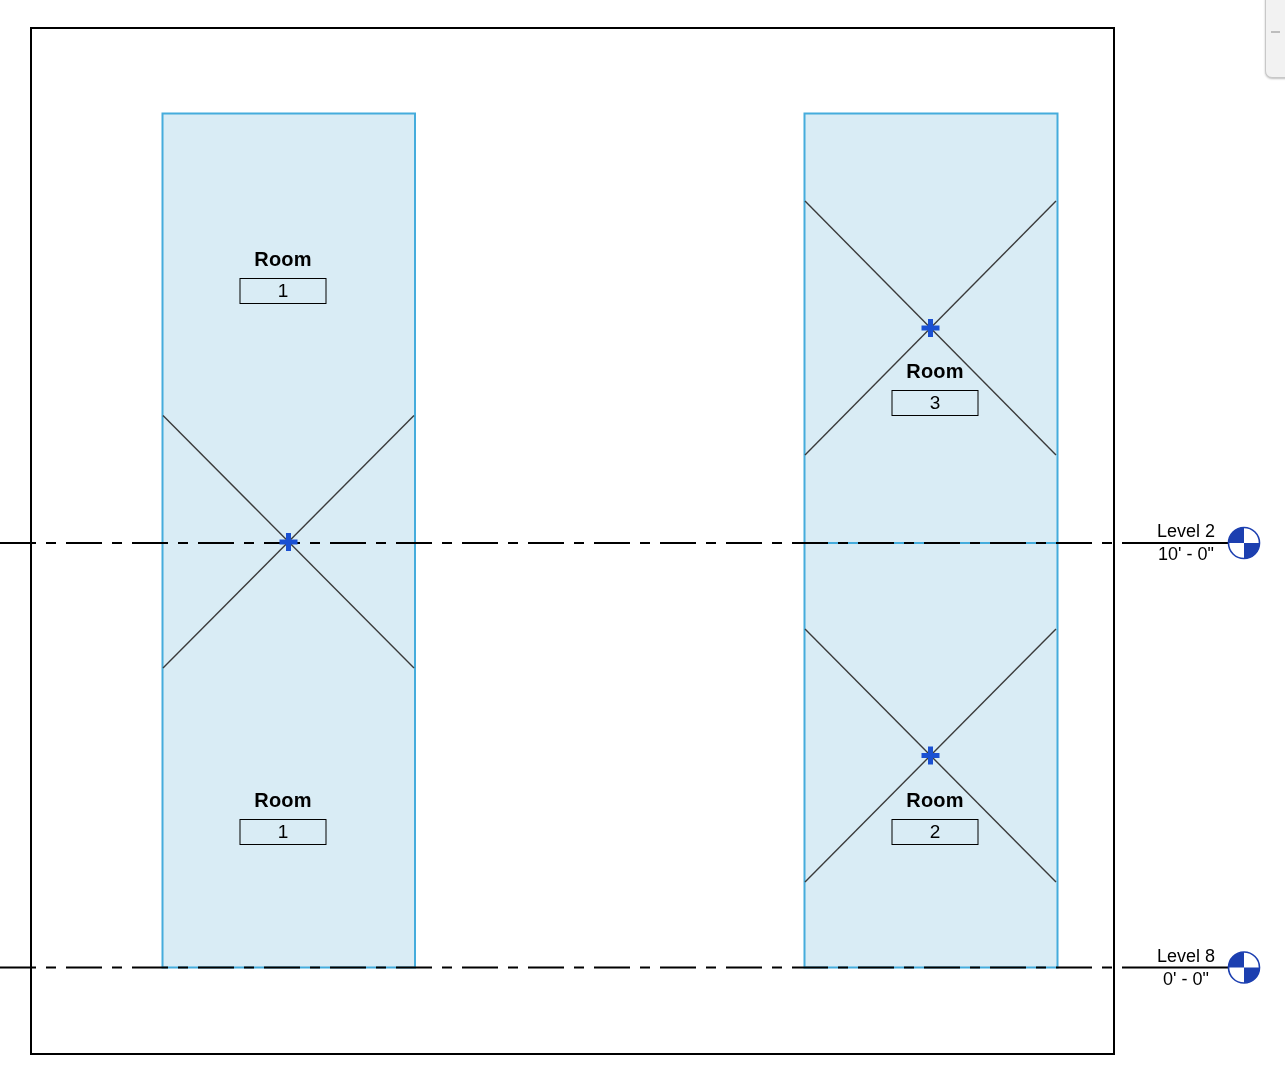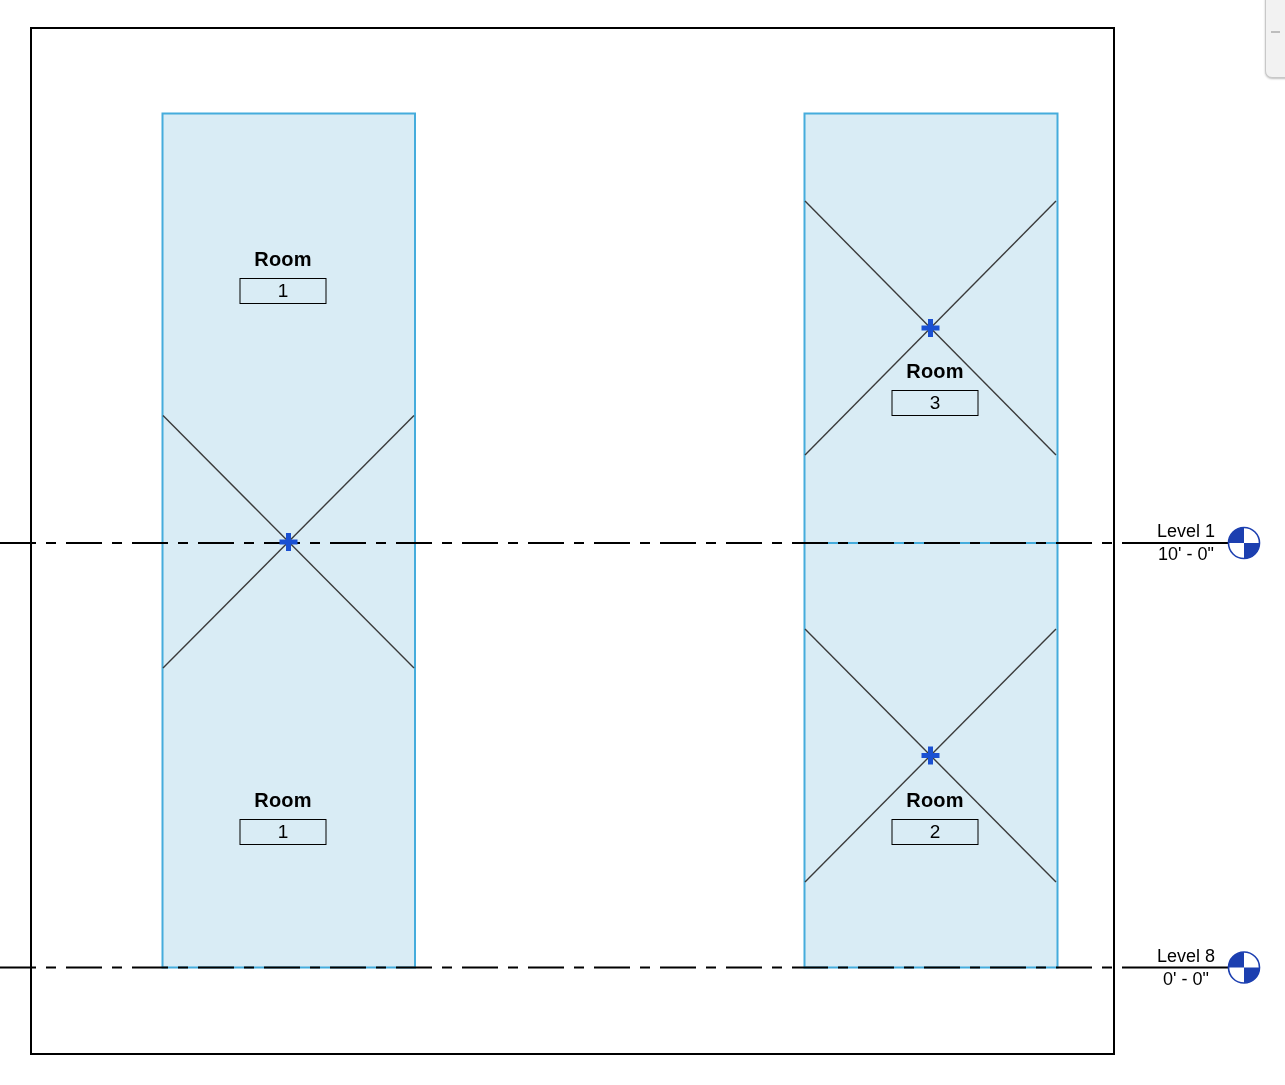--- a/index.html
+++ b/index.html
@@ -141,21 +141,21 @@
   </div>
 
   <div class="room-tag" style="left:935px;top:788px;">
     <div class="tag-label">Room</div>
     <div class="tag-number-box">
       <span>2</span>
     </div>
   </div>
 
   <div class="level-label" style="left:1140px;top:521px;">
-    <div class="level-name">Level 1</div>
+    <div class="level-name">Level 2</div>
     <div class="level-elev">10' - 0"</div>
   </div>
 
   <div class="level-label" style="left:1140px;top:946px;">
     <div class="level-name">Level 8</div>
     <div class="level-elev">0' - 0"</div>
   </div>
 
   <div class="scrollbar-fragment">
     <div class="thumb-grip"></div>

